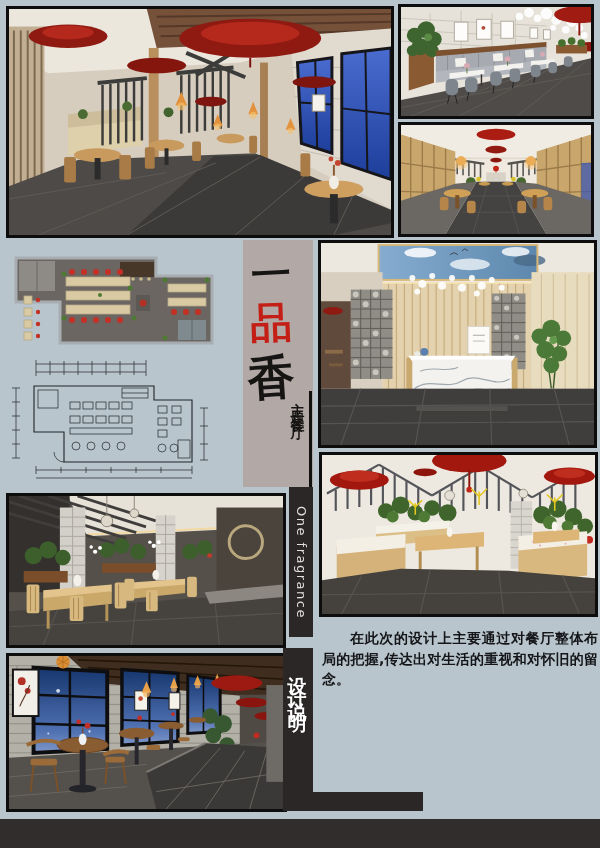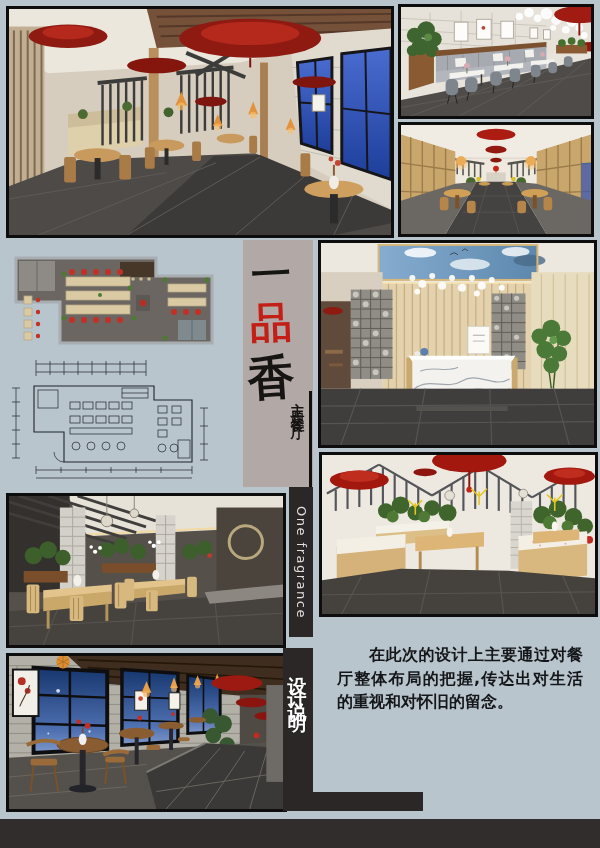--- a/index.html
+++ b/index.html
@@ -52,21 +52,21 @@
     text-shadow:0 0 1px #000;
   }
   #design-foot{
     position:absolute;left:313px;top:792px;width:110px;height:19px;background:#2b2726;
   }
   #text-block{
     position:absolute;left:322px;top:628px;width:276px;
     color:#141619;
   }
   #text-block p{
-    margin:15px;font-size:16px;line-height:1.48;font-weight:700;
+    margin:0;font-size:14px;line-height:1.48;font-weight:700;
     text-align:justify;text-indent:2em;
     font-family:"DejaVu Sans","Liberation Sans",sans-serif;
   }
   #footer-bar{
     position:absolute;left:0;top:819px;width:600px;height:29px;background:#312d2c;
   }
 </style>
 </head>
 <body>
 

